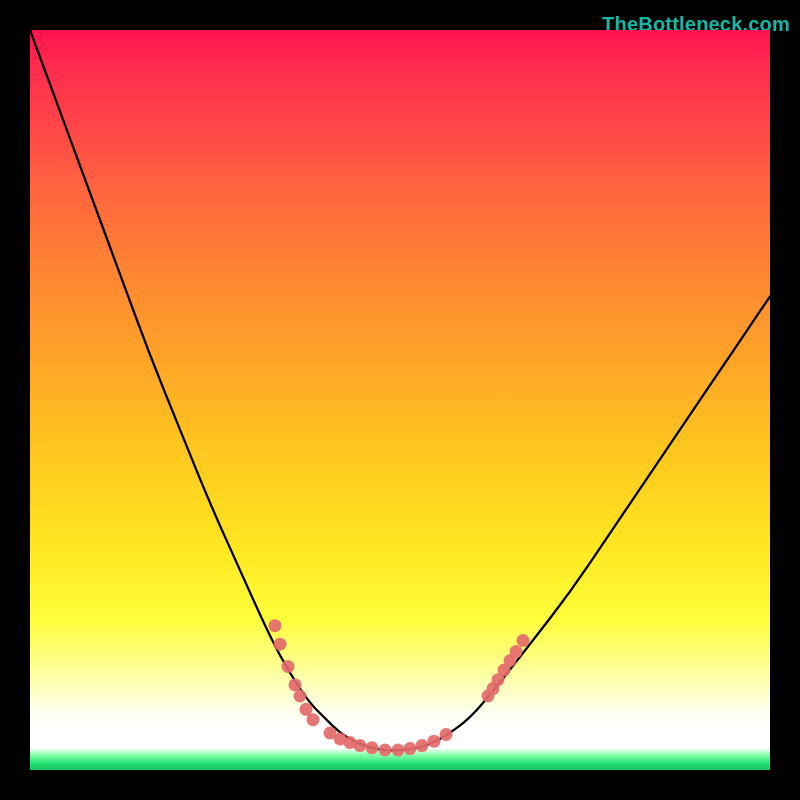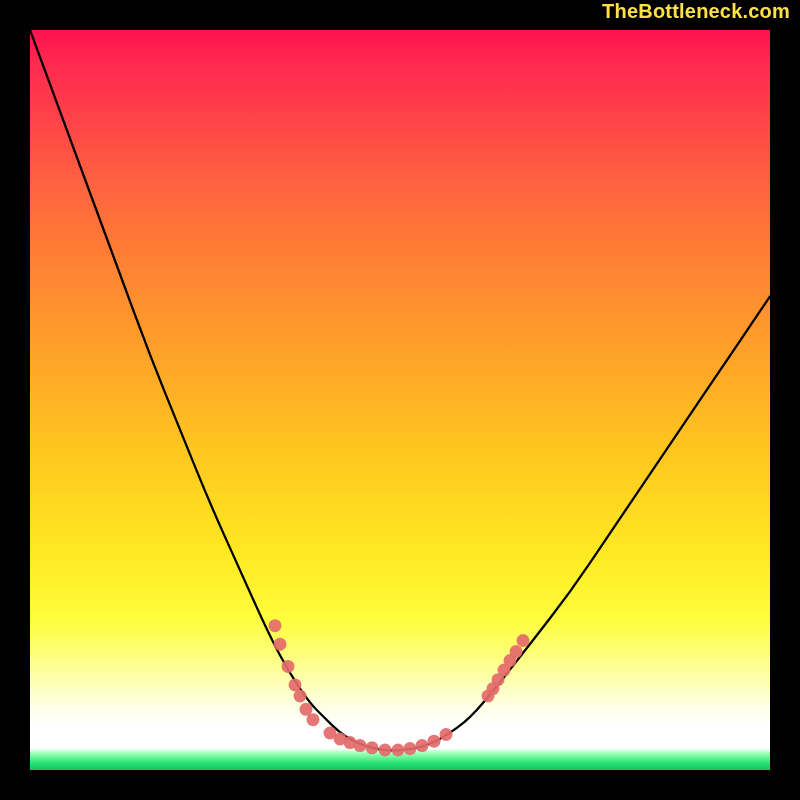--- a/index.html
+++ b/index.html
@@ -39,25 +39,25 @@
       #21e072 70%,
       #18c45f 100%);
   }
   svg.curve {
     position: absolute;
     left: 0; top: 0; width: 100%; height: 100%;
     overflow: visible;
   }
   .attribution {
     position: absolute;
-    top: 0; right: 10px;
+    top: 13px; right: 10px;
     font-family: Arial, Helvetica, sans-serif;
     font-size: 20px;
     font-weight: bold;
-    color: #fde047;
+    color: #14b8a6;
     letter-spacing: 0.2px;
   }
 </style>
 </head>
 <body>
 
 <div class="frame">
   <div class="attribution">TheBottleneck.com</div>
   <div class="plot-area">
     <div class="gradient-bg">

